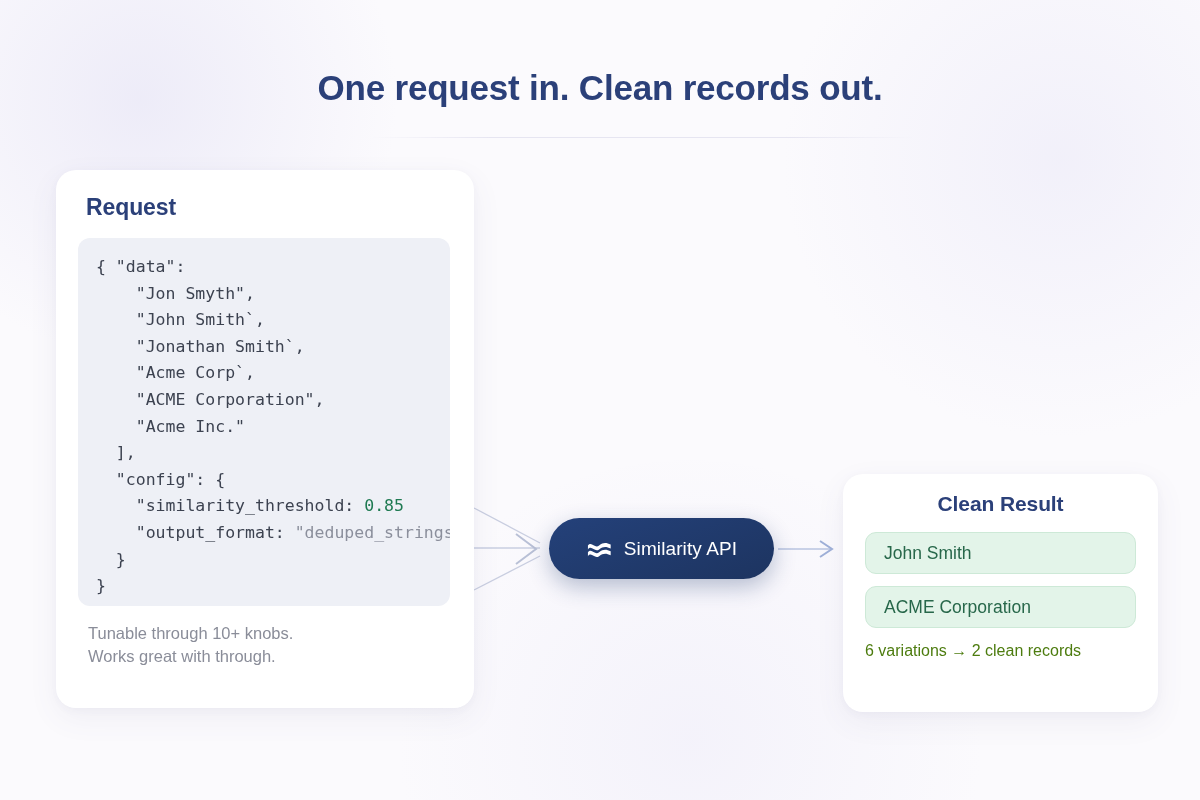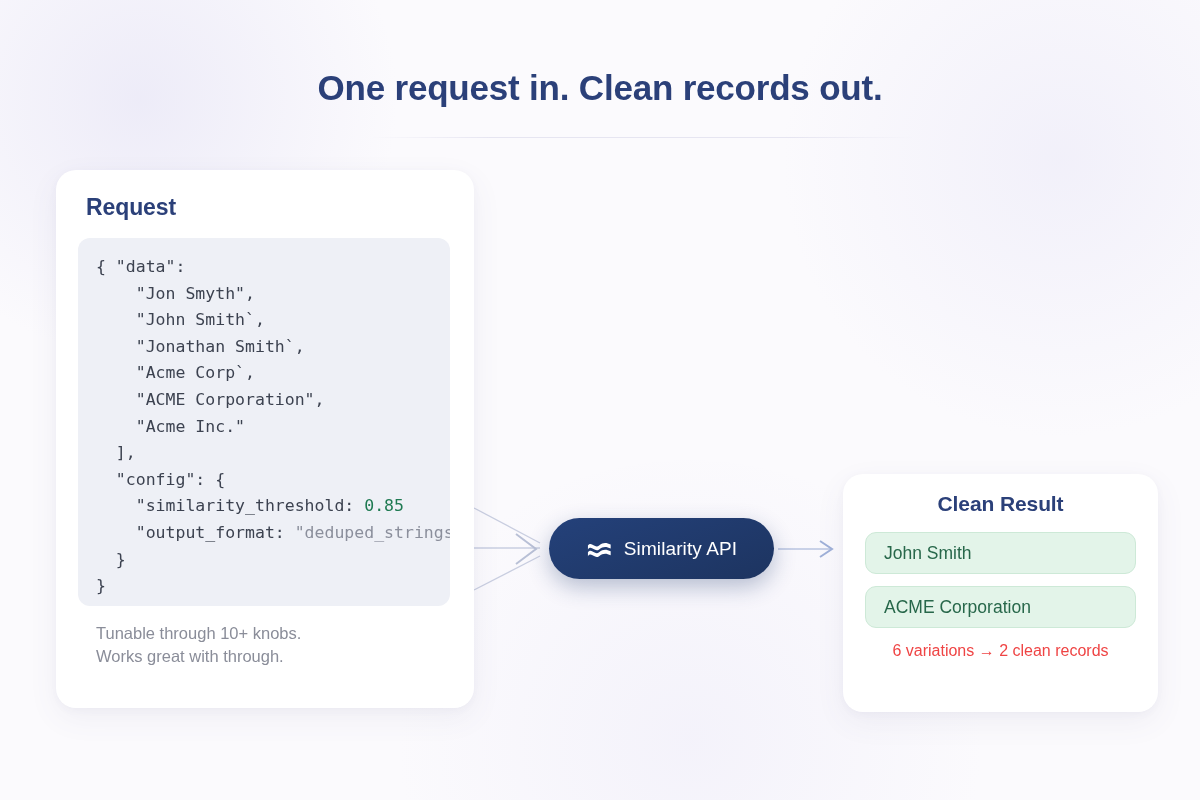--- a/index.html
+++ b/index.html
@@ -112,21 +112,20 @@
   .tok-num { color: #1f7a52; }
   .tok-str-dim { color: #8b8f9c; }
 
   .card-note {
     position: absolute;
     left: 88px;
     top: 622px;
     font-size: 16.5px;
     line-height: 23px;
     color: #8a8d99;
-    margin-left: 8px;
   }
 
   
   .connectors {
     position: absolute;
     left: 0; top: 0;
     width: 1200px; height: 800px;
     pointer-events: none;
   }
 
@@ -184,23 +183,22 @@
     display: flex;
     align-items: center;
     padding-left: 18px;
     font-size: 17.5px;
     color: #27674a;
     margin-bottom: 12px;
   }
 
   .result-summary {
     margin-top: 14px;
-    text-align: center;
     font-size: 16px;
-    color: #ef4444;
+    color: #4d7c0f;
   }
 </style>
 </head>
 <body>
 
 <div class="bg-bloom bloom-a"></div>
 <div class="bg-bloom bloom-b"></div>
 <div class="bg-bloom bloom-c"></div>
 
 <div class="title">One request in. Clean records out.</div>

